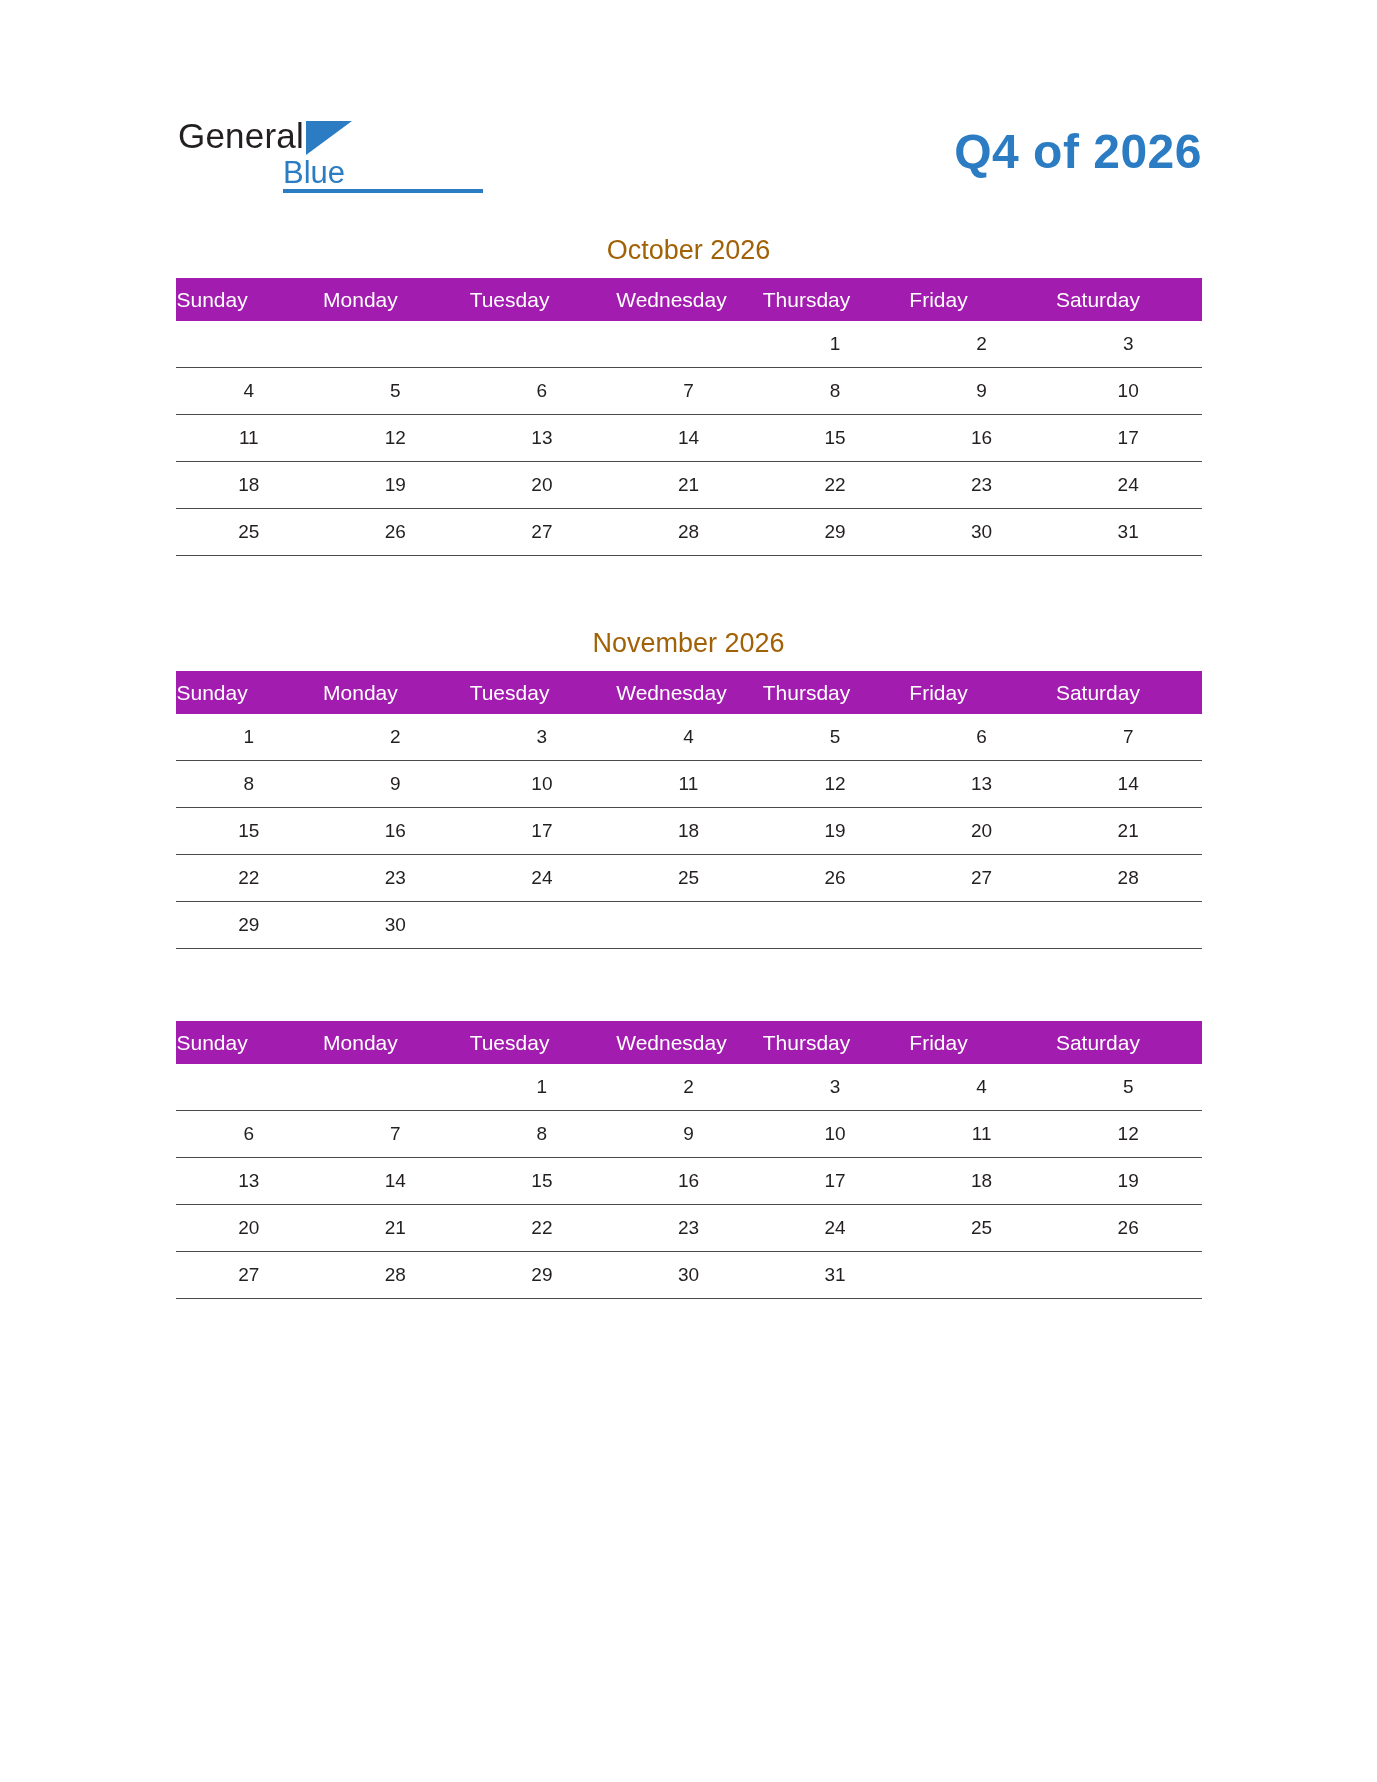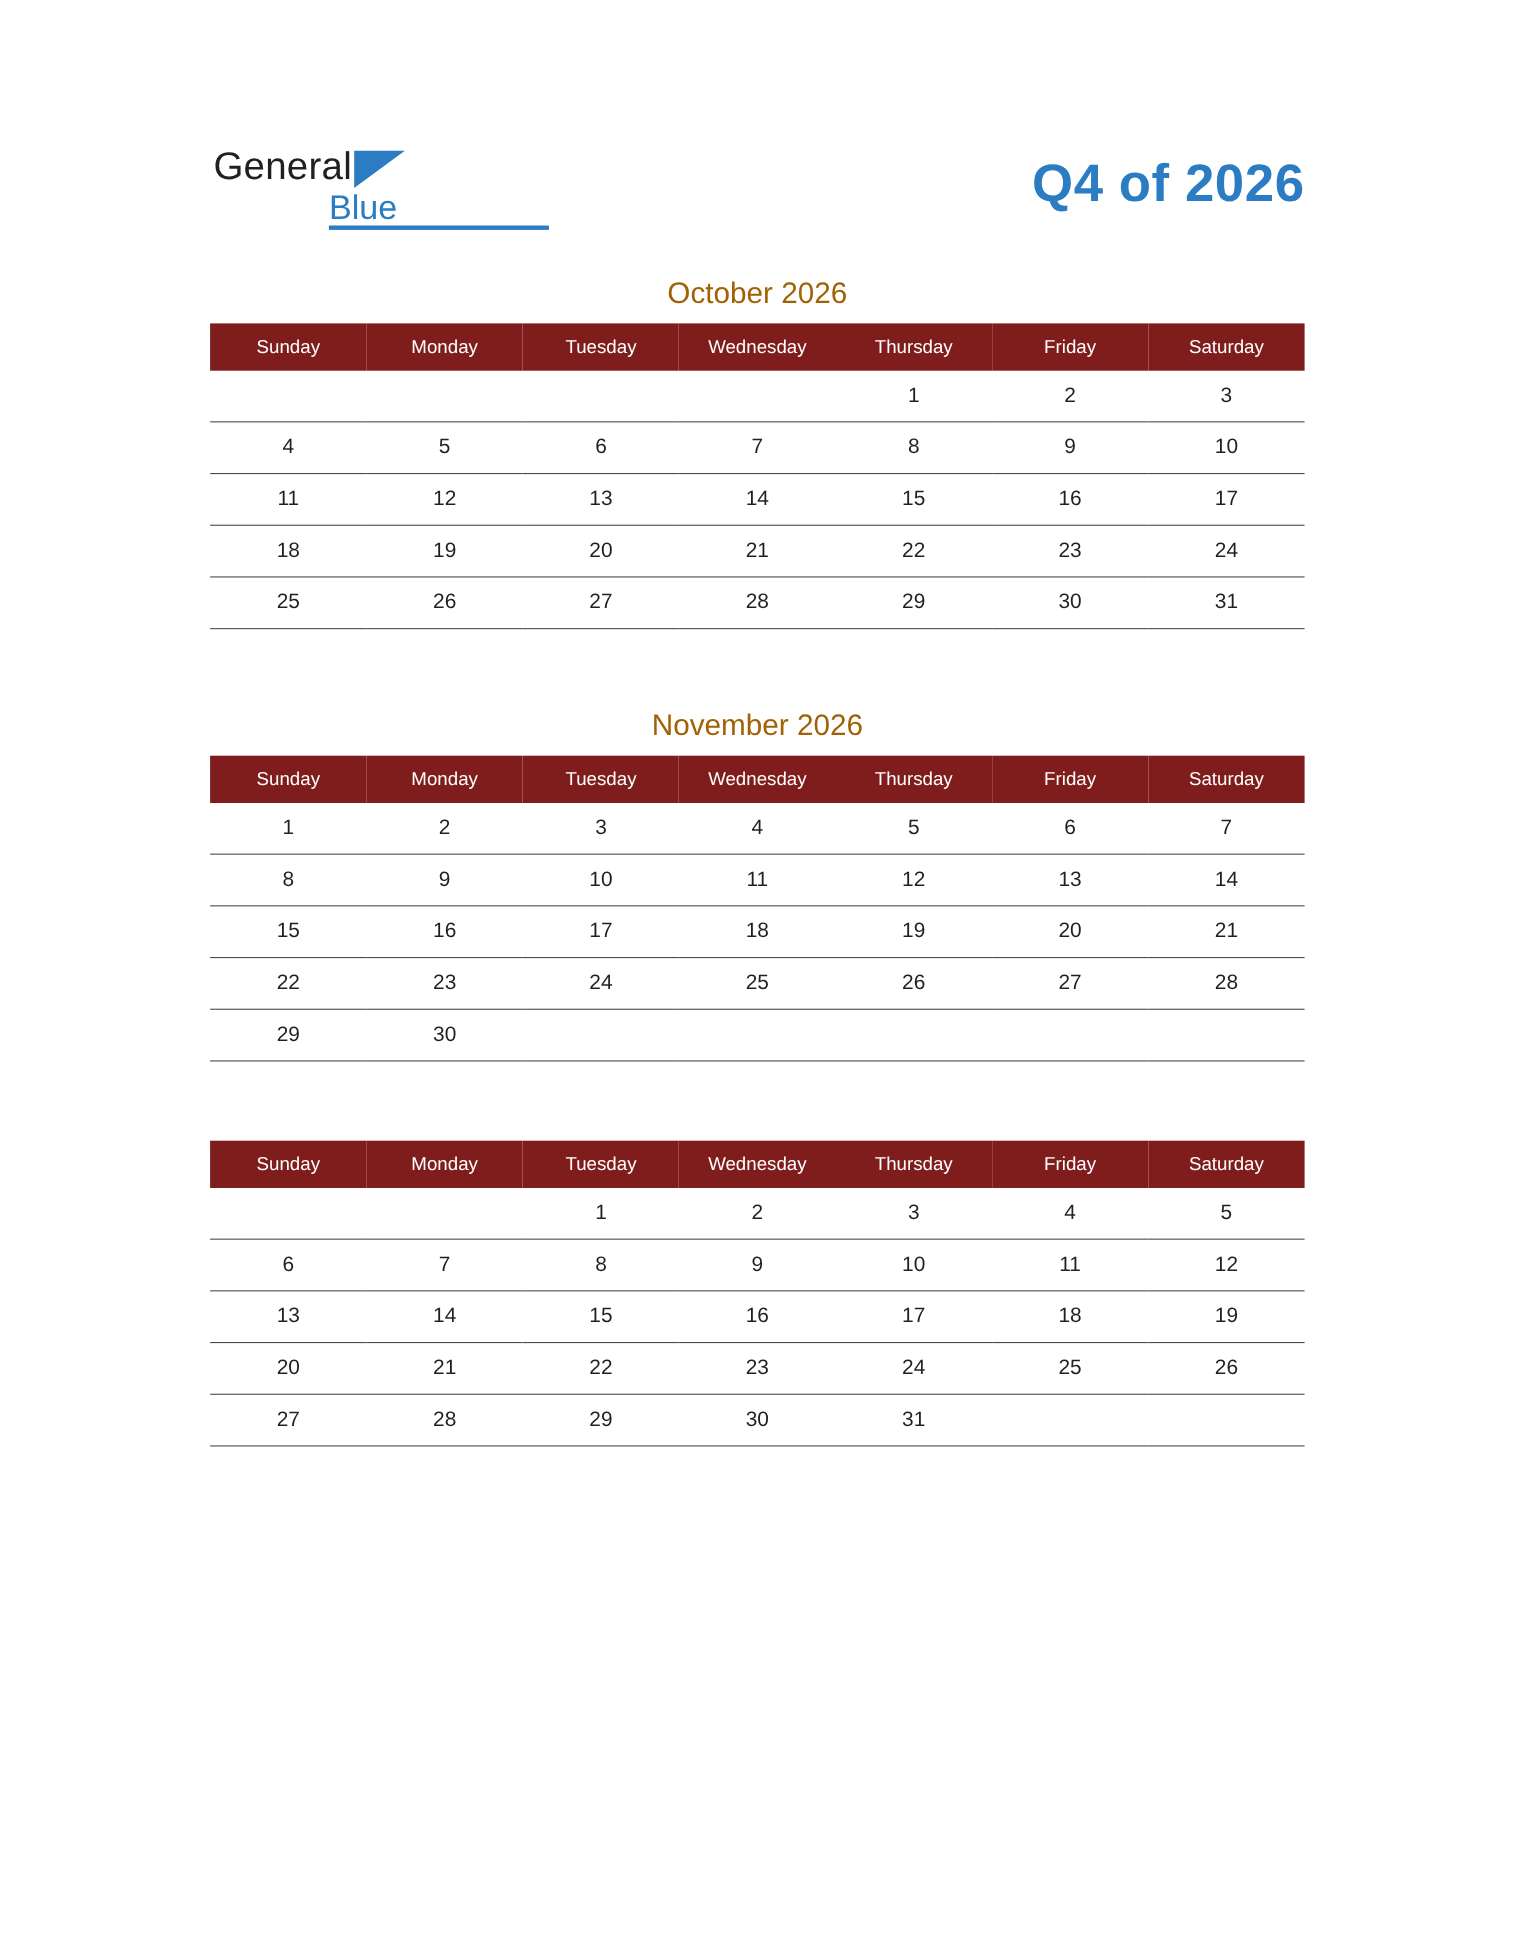--- a/index.html
+++ b/index.html
@@ -12,21 +12,21 @@
     height: 1782px;
     font-family: "Liberation Sans", sans-serif;
     color: #1a1a1a;
     position: relative;
     overflow: hidden;
   }
   .page {
     width: 1377px;
     height: 1782px;
     box-sizing: border-box;
-    padding: 16px;
+    padding: 0;
     position: relative;
   }
 
   
   .header {
     display: flex;
     align-items: flex-start;
     justify-content: space-between;
     padding: 118px 175px 0 178px;
     box-sizing: border-box;
@@ -95,26 +95,26 @@
     color: #a16207;
     margin-bottom: 12px;
     font-family: "Liberation Sans", sans-serif;
   }
   table.cal {
     width: 1026px;
     border-collapse: collapse;
     table-layout: fixed;
   }
   table.cal th {
-    background: #7f1d1d;
+    background: #a21caf;
     color: #ffffff;
     font-weight: normal;
-    font-size: 17px;
+    font-size: 21px;
     height: 41px;
-    text-align: center;
+    text-align: left;
     vertical-align: middle;
     border: none;
   }
   table.cal td {
     height: 44px;
     text-align: center;
     vertical-align: middle;
     font-size: 19px;
     color: #231f20;
     border-bottom: 1px solid #4a4a4a;

